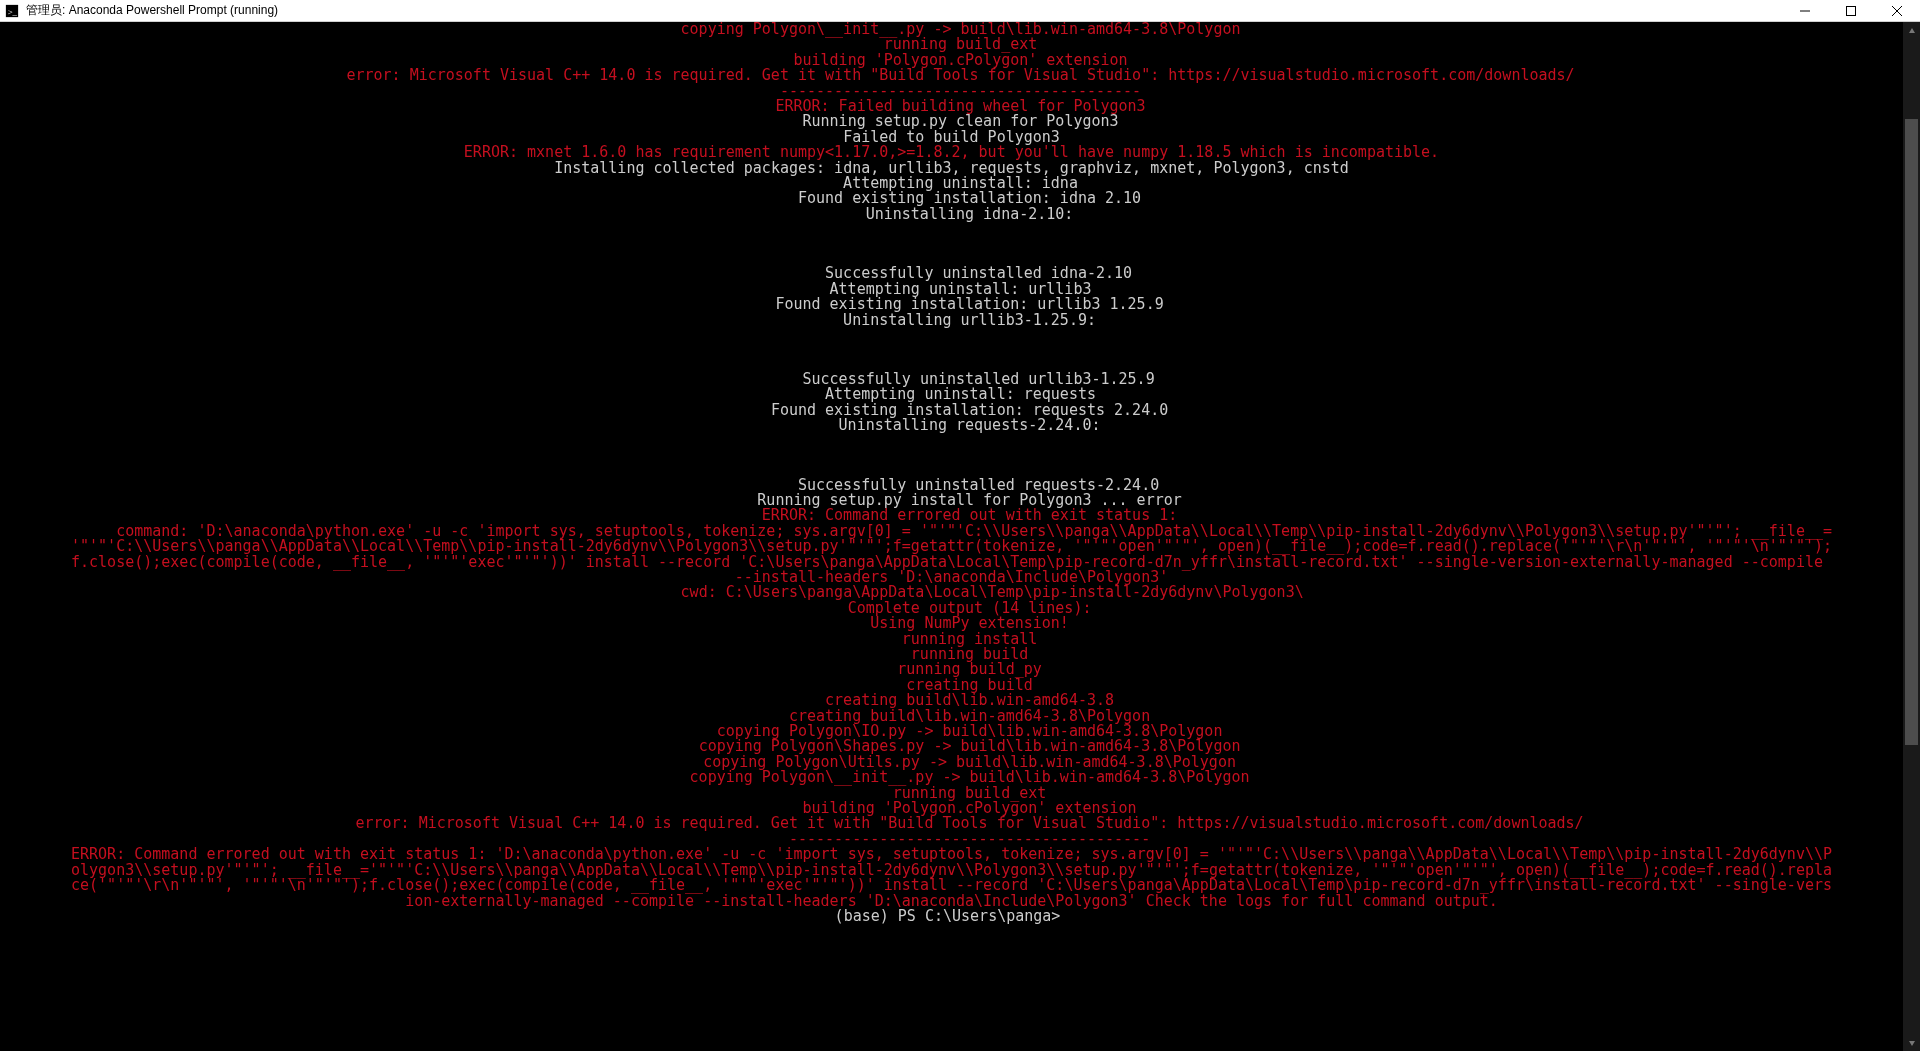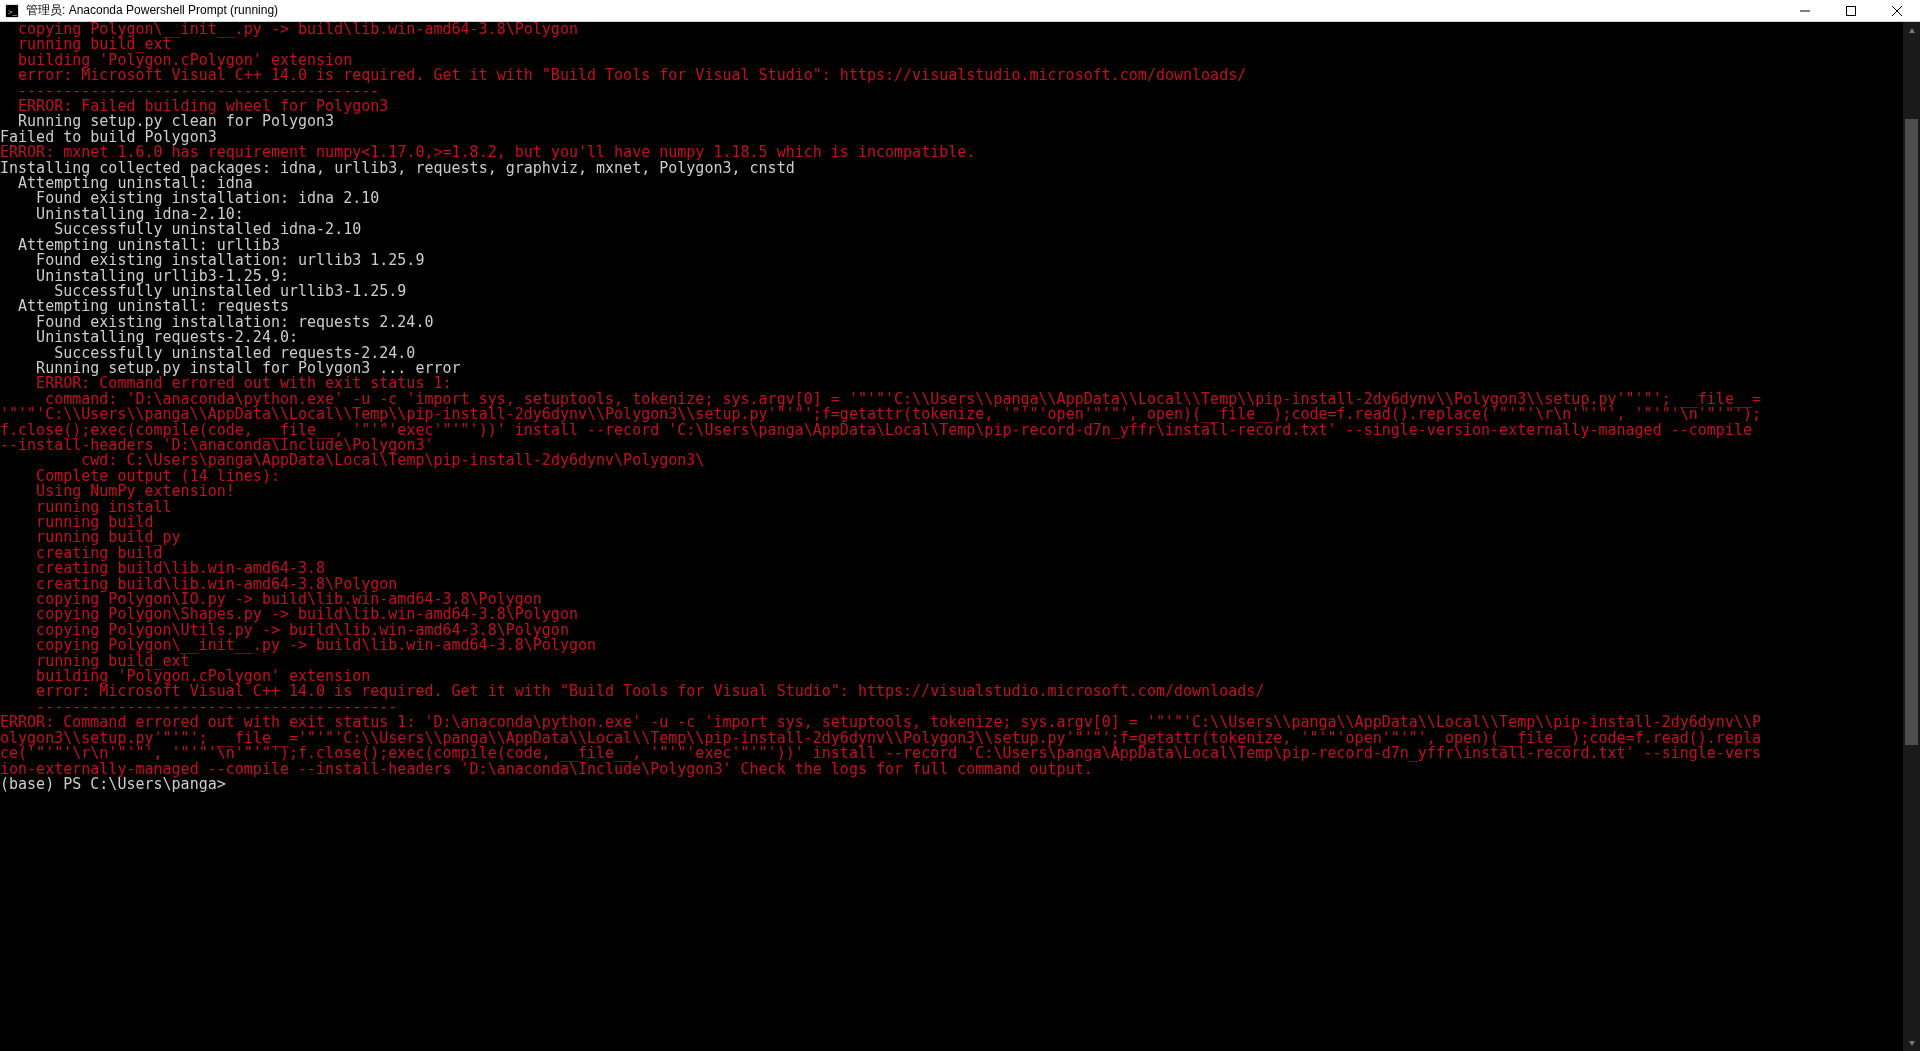--- a/index.html
+++ b/index.html
@@ -5,35 +5,35 @@
   * { margin: 0; padding: 0; box-sizing: border-box; }
   html, body { width: 1920px; height: 1051px; overflow: hidden; font-family: "Segoe UI", Tahoma, sans-serif; background: #ffffff; }
   .window { width: 1920px; height: 1051px; display: flex; flex-direction: column; background: #000000; }
   .titlebar { height: 22px; background: #ffffff; color: #000000; display: flex; align-items: center; font-size: 12px; border-bottom: 1px solid #d0d0d0; }
   .titlebar .icon { width: 16px; height: 16px; margin: 0 6px 0 4px; display:inline-flex; align-items:center; justify-content:center; }
   .titlebar .icon svg { width:14px; height:14px; }
   .titlebar .title { flex: 0 0 auto; }
   .titlebar .spacer { flex: 1 1 auto; }
   .titlebar .winbtn { width: 46px; height: 22px; display:flex; align-items:center; justify-content:center; color:#000; }
   .titlebar .winbtn svg { width: 10px; height: 10px; stroke: #000; stroke-width: 1; fill: none; }
-  .console-wrap { flex: 1 1 auto; display: flex; flex-direction: row; min-height: 0; }
+  .console-wrap { flex: 1 1 auto; display: flex; flex-direction: row; min-height: 0; text-align: center; }
   .console { flex: 1 1 auto; background: #000000; color: #cccccc; font-family: "NSimSun","SimSun","Consolas",monospace; font-size: 15px; line-height: 15.4px; white-space: pre; overflow: hidden; padding: 0; letter-spacing: 0px; }
   .scrollbar { width: 17px; background: #1a1a1a; position: relative; }
   .scrollbar .track { position:absolute; top:17px; bottom:17px; left:0; right:0; background:#1a1a1a; }
   .scrollbar .thumb { position:absolute; left:2px; right:2px; background:#4d4d4d; }
   .scrollbar .arrow { position:absolute; left:0; right:0; height:17px; display:flex; align-items:center; justify-content:center; }
   .scrollbar .arrow.up { top:0; }
   .scrollbar .arrow.down { bottom:0; }
   .scrollbar .arrow svg { width:8px; height:8px; fill:#777; }
   .red { color: #c50f1f; }
   .white { color: #cccccc; }
   .i0 { padding-left: 0ch; }
   .i2 { padding-left: 2ch; }
   .i4 { padding-left: 4ch; }
-  .i6 { padding-left: 6ch; }
+  .i6 { padding-left: 6ch; margin-top: 44px; }
   .line { display:block; }
   .cursor { display:inline-block; width:8px; height:15px; vertical-align: text-bottom; }
 </style>
 </head>
 <body>
 
 <div class="window">
 
   <div class="titlebar">
     <span class="icon">

